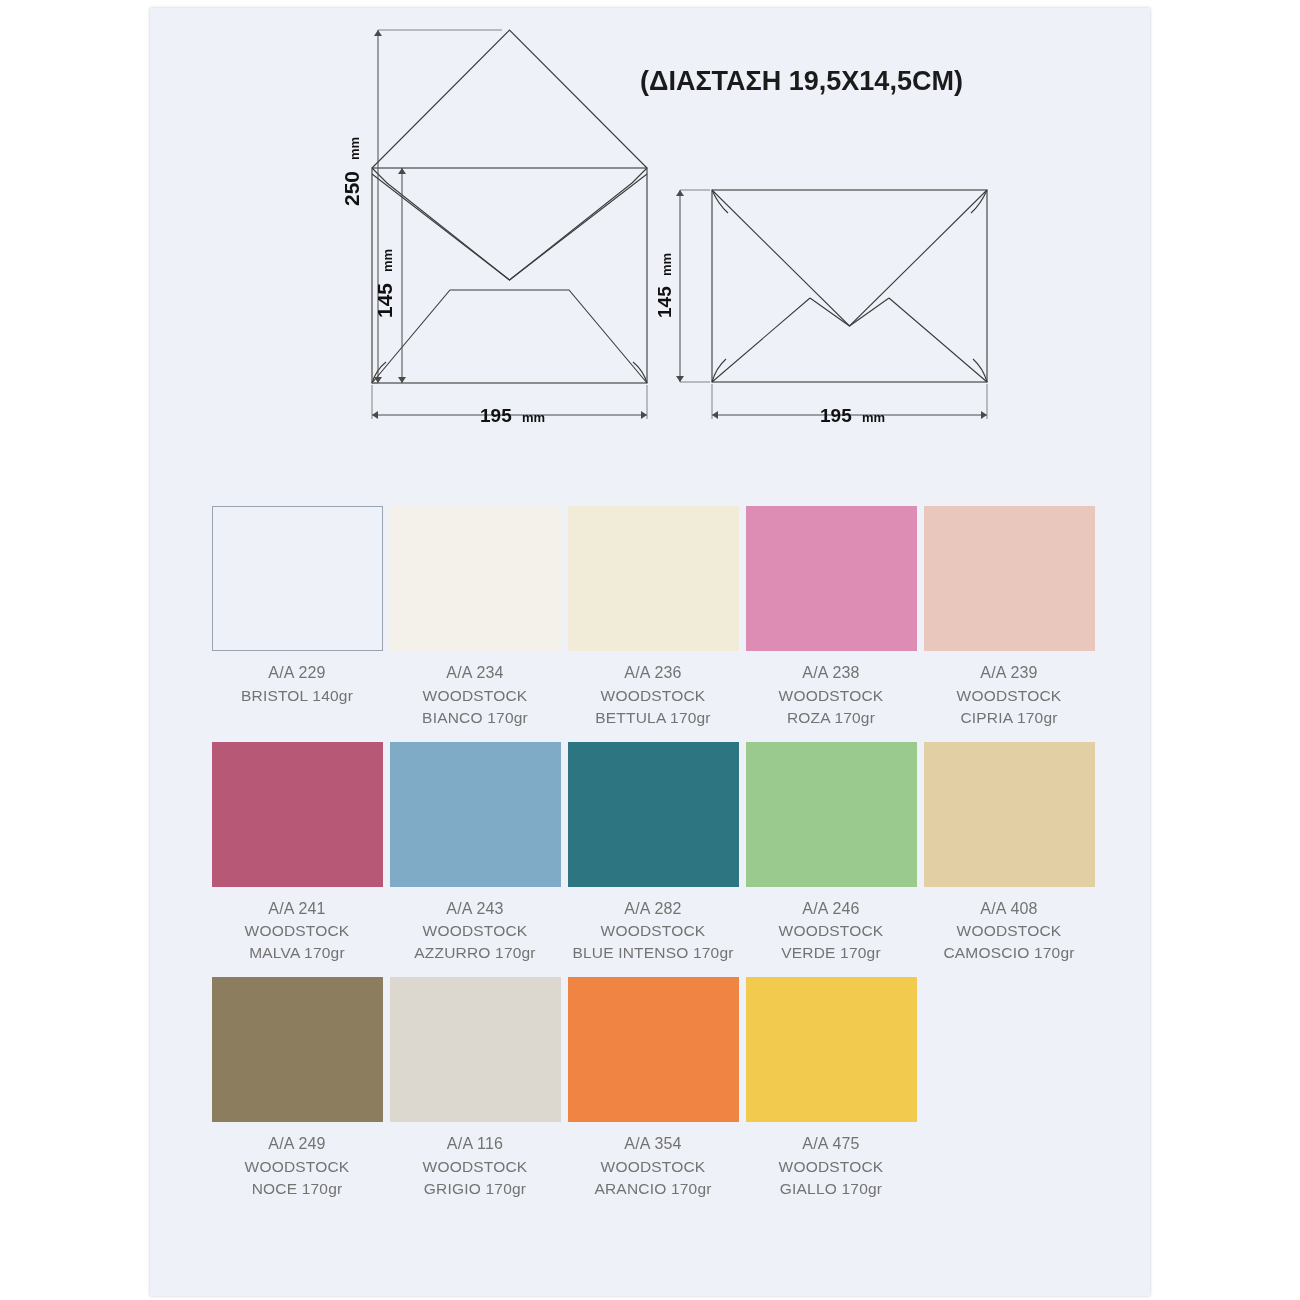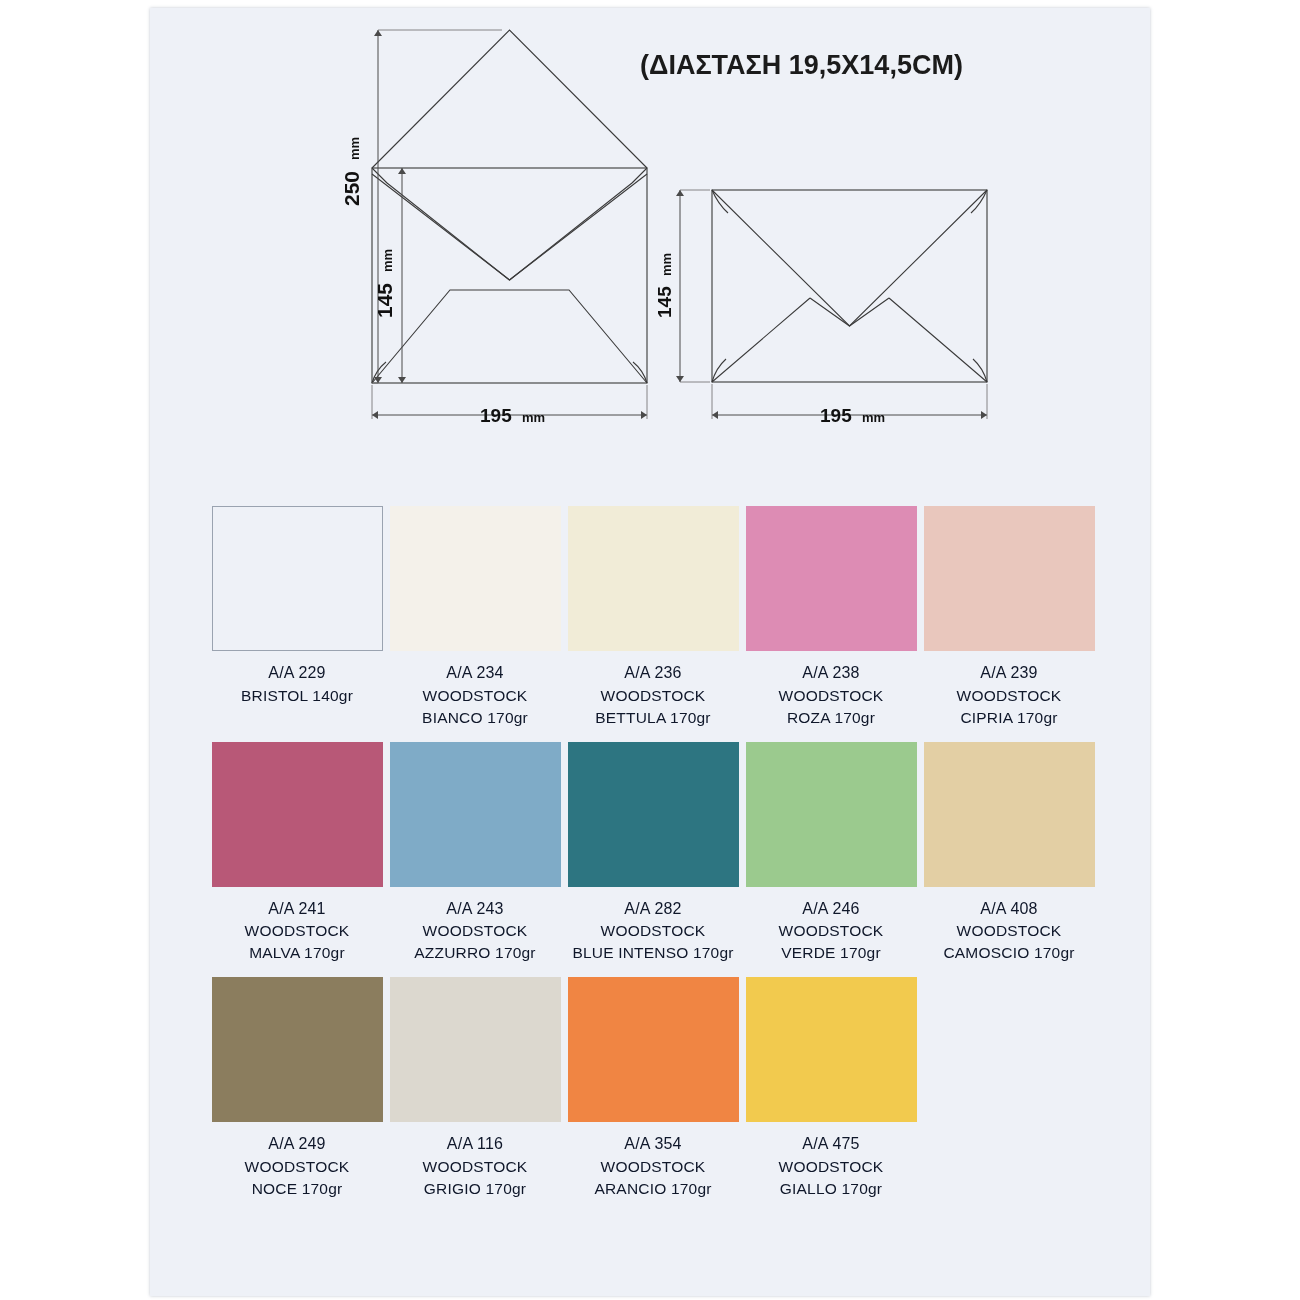--- a/index.html
+++ b/index.html
@@ -54,21 +54,21 @@
     white-space: nowrap;
     line-height: 1.05;
   }
   .title-line1 .small {
     font-size: 29px;
     letter-spacing: 0px;
   }
   .title-line2 {
     font-size: 27px;
     font-weight: bold;
-    margin-top: 4px;
+    margin-top: 20px;
     white-space: nowrap;
   }
 
   
   .swatch-grid {
     position: absolute;
     left: 58px;
     top: 498px;
     width: 890px;
   }
@@ -88,21 +88,21 @@
     width: 171px;
     height: 145px;
     box-sizing: border-box;
   }
   .swatch-chip.bordered {
     border: 1px solid #9aa3b0;
   }
   .swatch-caption {
     margin-top: 11px;
     text-align: center;
-    color: #0f172a;
+    color: #737373;
     font-size: 15.5px;
     line-height: 1.42;
     font-family: "Liberation Sans", sans-serif;
     letter-spacing: 0.2px;
   }
   .swatch-code {
     display: block;
     font-size: 16px;
   }
   .swatch-desc {

